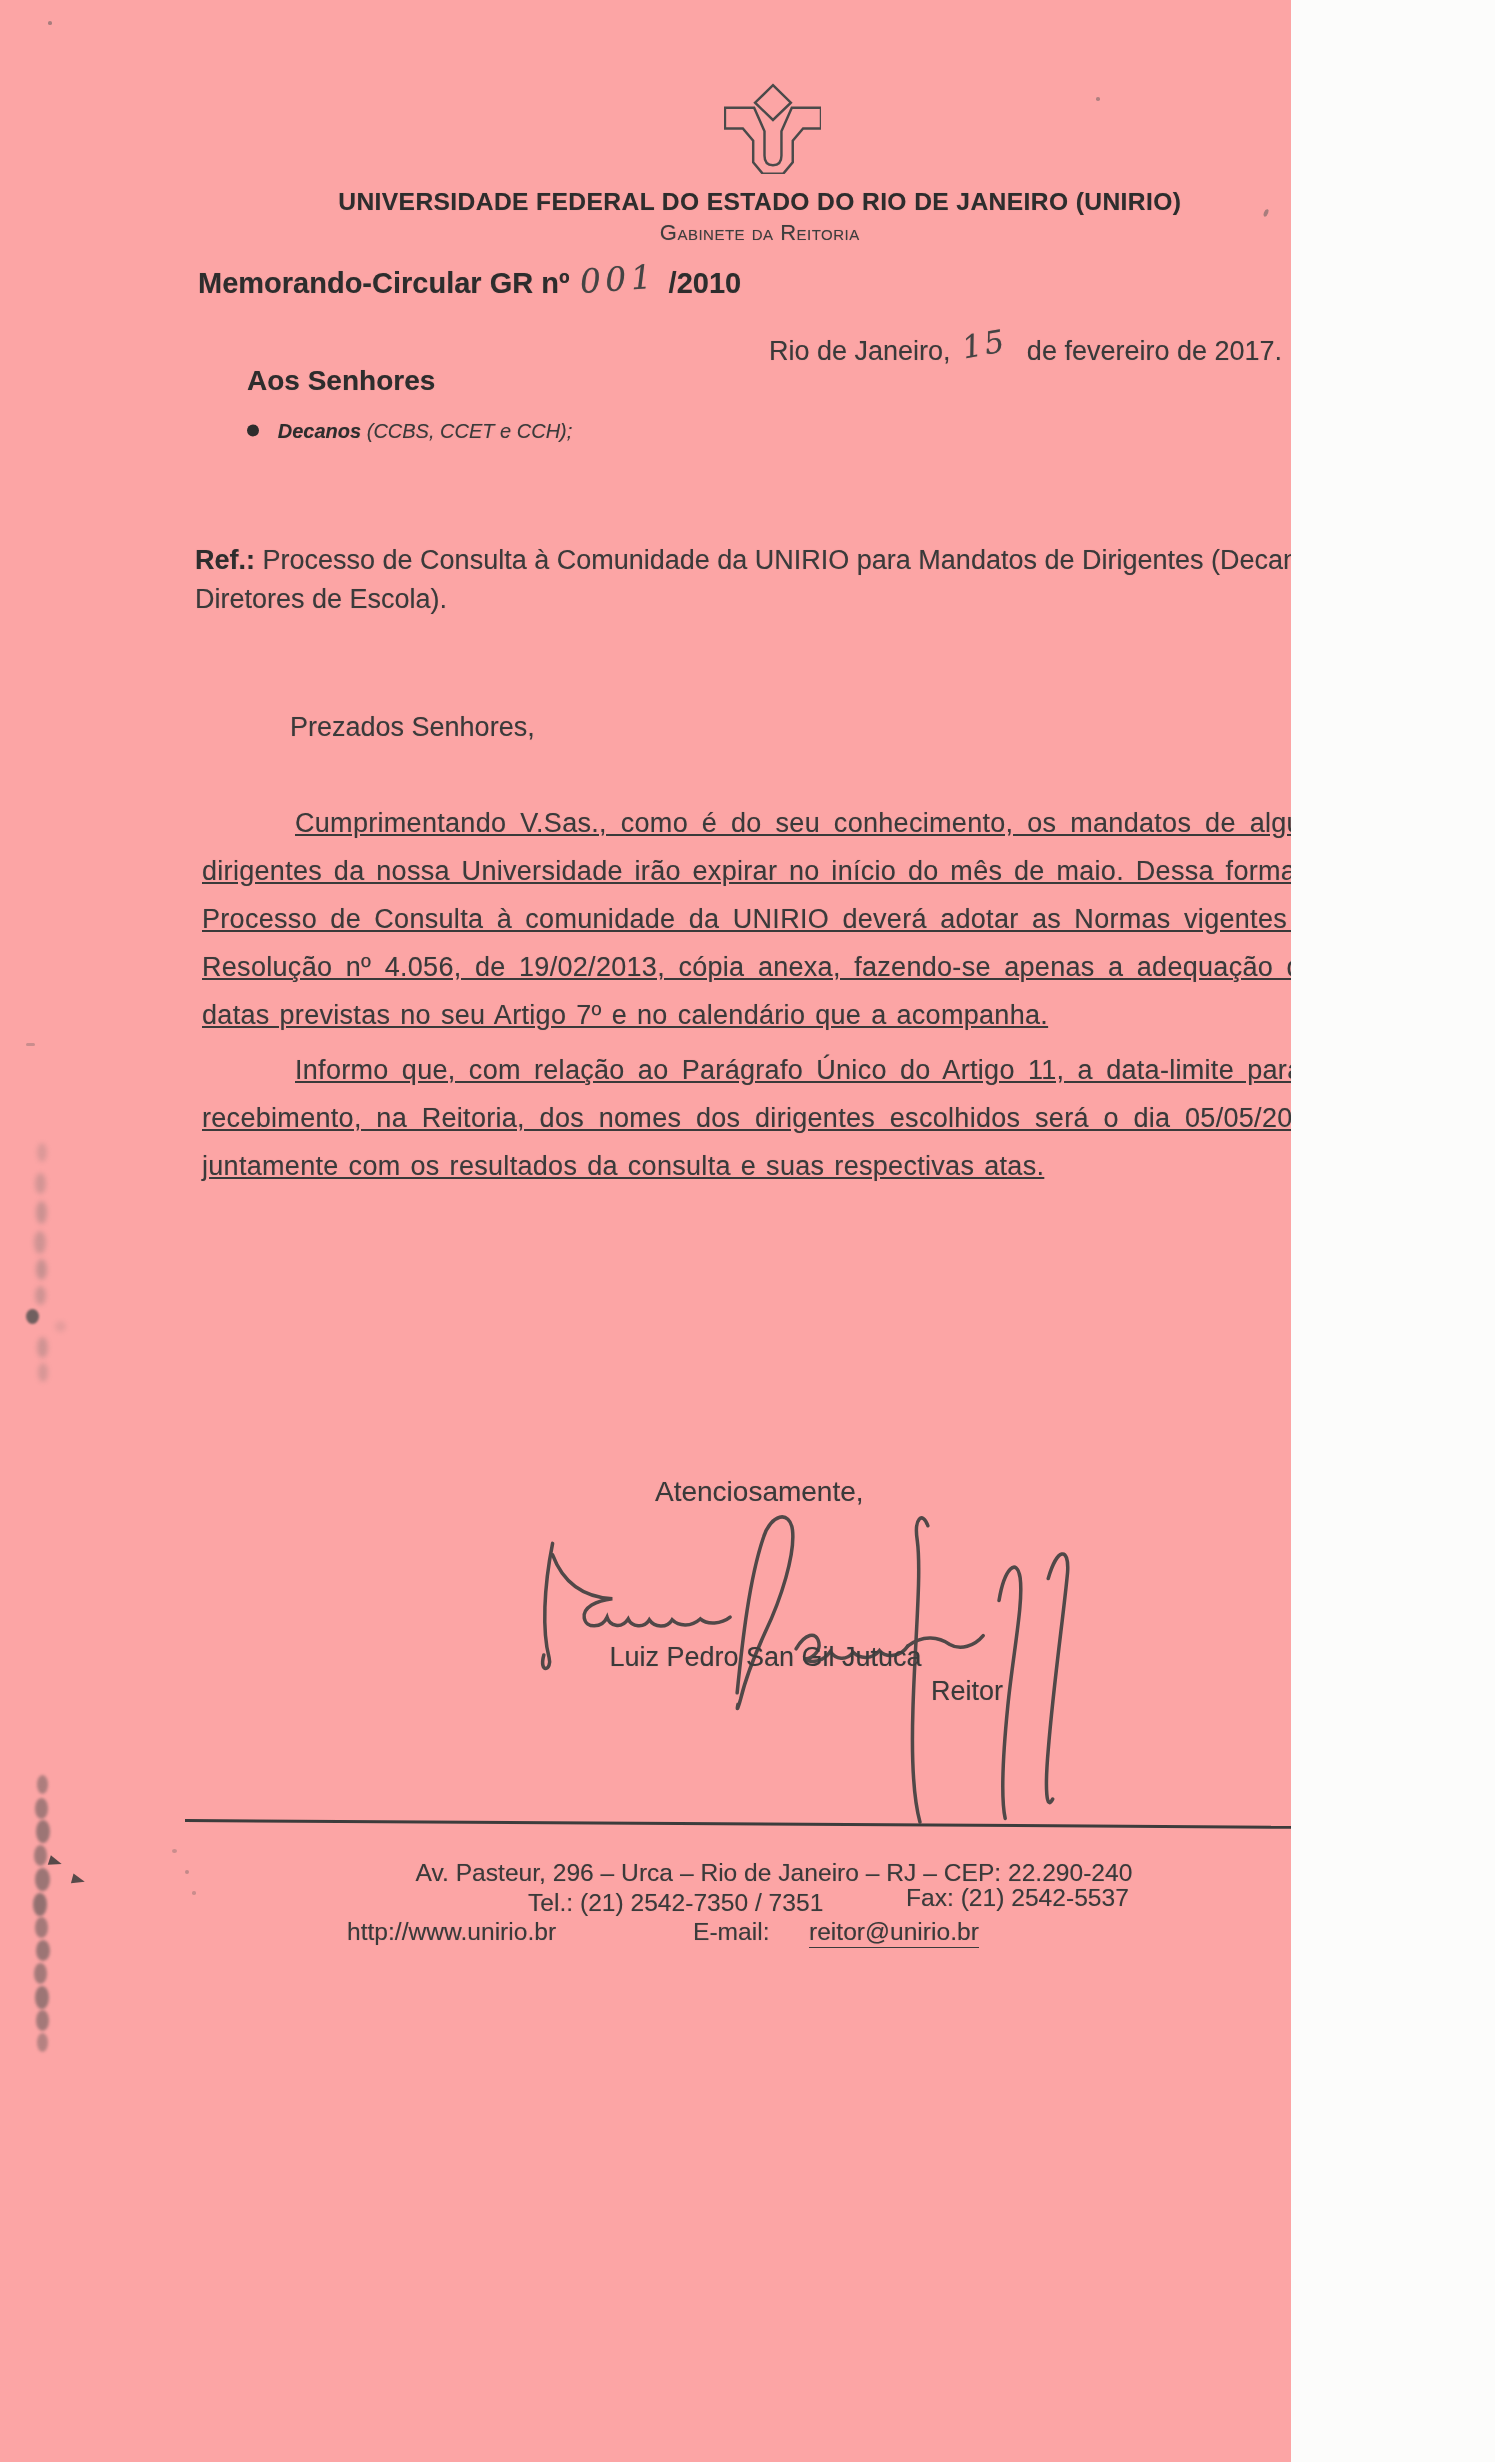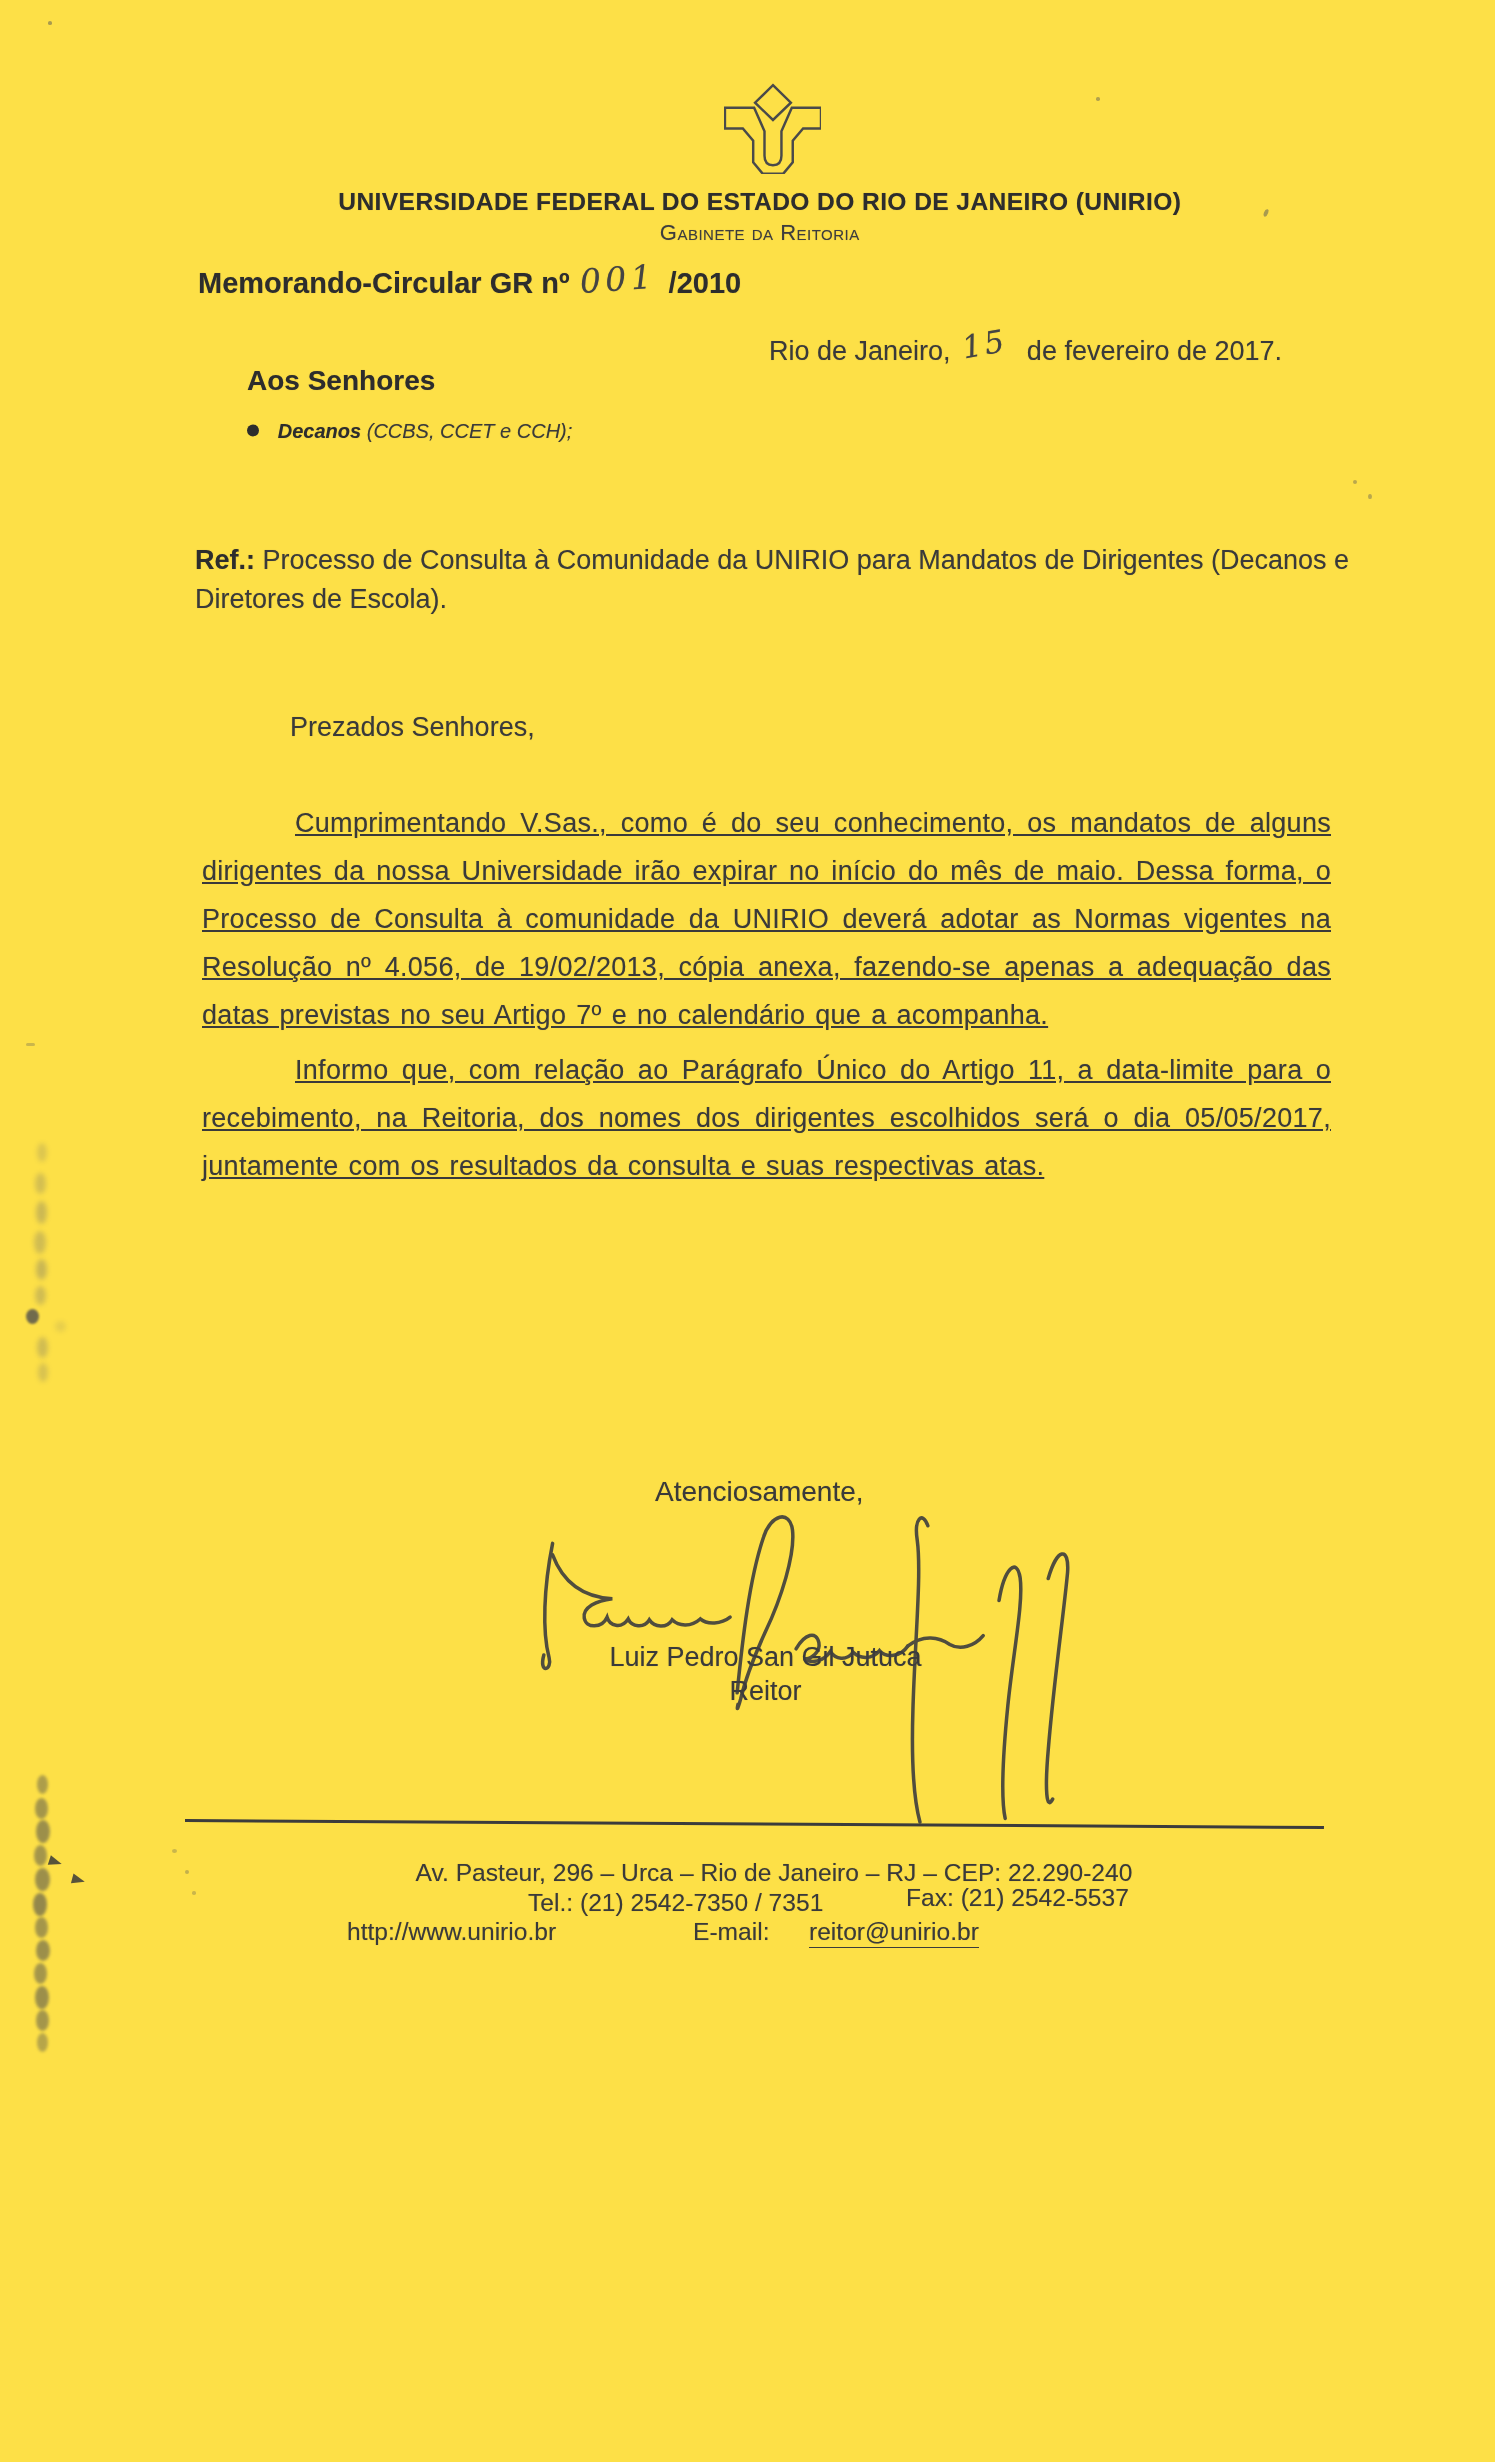--- a/index.html
+++ b/index.html
@@ -1,17 +1,17 @@
 <!DOCTYPE html>
 <html style="font-size:14px"><head>
 <meta charset="utf-8">
 <style>
   html,body{margin:0;padding:0;background:#fcfcfb;}
   .page{
-    position:relative;width:1495px;height:2462px;background:#fde047;overflow:hidden;
+    position:relative;width:1291px;height:2462px;background:#fca5a5;overflow:hidden;
     font-family:"Liberation Sans", sans-serif;color:#3a3a3a;
   }
   .abs{position:absolute;white-space:nowrap;}
   .b{font-weight:bold;color:#2d2d2d;}
   .soft{text-shadow:0 0 0.9px rgba(56,56,56,.35);}
 
   .logo{left:724px;top:81px;width:97px;height:93px;}
   .uni{left:0;top:188px;width:1495px;text-align:center;font-size:24.6px;font-weight:bold;
        letter-spacing:0.4px;color:#2d2d2d;transform:translateX(12.3px);}
   .office{left:0;top:220px;width:1495px;text-align:center;font-size:22px;
@@ -33,21 +33,21 @@
 
   .bodytext{left:195px;top:792px;width:1143px;white-space:normal;}
   .bodytext p{
     margin:7px;font-size:27px;line-height:48px;text-align:justify;text-indent:93px;
     letter-spacing:0.3px;word-spacing:2.2px;text-decoration:underline;
   }
 
   .closing{left:655px;top:1448px;font-size:28px;}
   .sig-svg{left:528px;top:1495px;width:580px;height:334px;z-index:3;}
   .signame{left:528px;top:1615px;width:475px;text-align:center;font-size:27px;z-index:1;}
-  .sigtitle{left:528px;top:1649px;width:475px;text-align:center;font-size:27px;z-index:1;}
+  .sigtitle{left:528px;top:1649px;width:475px;text-align:right;font-size:27px;z-index:1;}
 
   .rule{left:185px;top:1819px;width:1139px;height:2.6px;background:#3c3c3c;
         transform:rotate(0.35deg);transform-origin:left center;}
   .f-address{left:185px;top:1834px;width:1178px;text-align:center;font-size:24.6px;}
   .f-tel{left:528px;top:1864px;font-size:24.6px;}
   .f-fax{left:906px;top:1864px;font-size:24.6px;margin-top:20px;}
   .f-web{left:347px;top:1893px;font-size:24.6px;}
   .f-email-label{left:693px;top:1893px;font-size:24.6px;}
   .f-email{left:809px;top:1893px;font-size:24.6px;border-bottom:1.8px solid #3c3c3c;padding-bottom:1.8px;}
 

